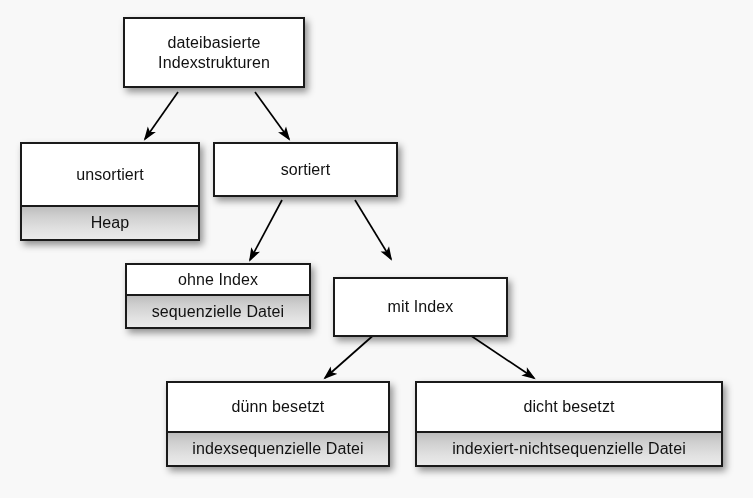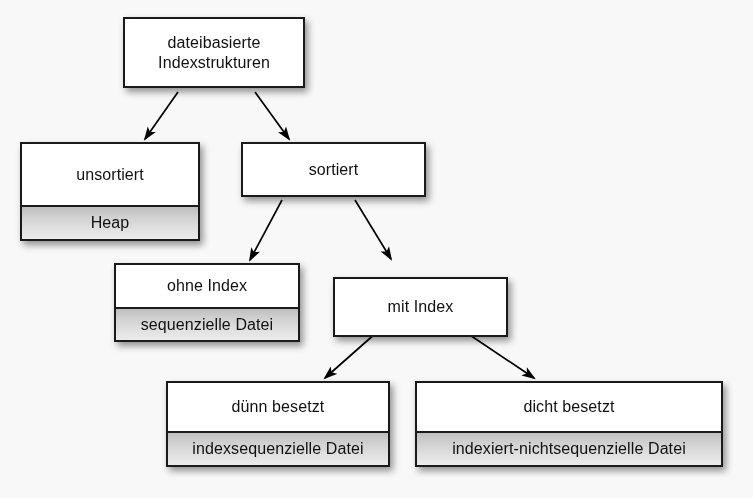--- a/index.html
+++ b/index.html
@@ -82,24 +82,24 @@
 
   <div id="node-layer">
       <div class="node" style="left: 123px; top: 17px; width: 182px; height: 71px;">
         <div class="cell title">dateibasierte
 Indexstrukturen</div>
       </div>
       <div class="node" style="left: 20px; top: 142px; width: 180px; height: 99px;">
         <div class="cell title">unsortiert</div>
         <div class="cell impl" style="height: 34px;">Heap</div>
       </div>
-      <div class="node" style="left: 241px; top: 142px; width: 185px; height: 55px;">
+      <div class="node" style="left: 213px; top: 142px; width: 185px; height: 55px;">
         <div class="cell title">sortiert</div>
       </div>
-      <div class="node" style="left: 114px; top: 263px; width: 186px; height: 79px;">
+      <div class="node" style="left: 125px; top: 263px; width: 186px; height: 66px;">
         <div class="cell title">ohne Index</div>
         <div class="cell impl" style="height: 33px;">sequenzielle Datei</div>
       </div>
       <div class="node" style="left: 333px; top: 262px; width: 175px; height: 60px; margin-top: 15px;">
         <div class="cell title">mit Index</div>
       </div>
       <div class="node" style="left: 166px; top: 381px; width: 224px; height: 86px;">
         <div class="cell title">dünn besetzt</div>
         <div class="cell impl" style="height: 34px;">indexsequenzielle Datei</div>
       </div>

